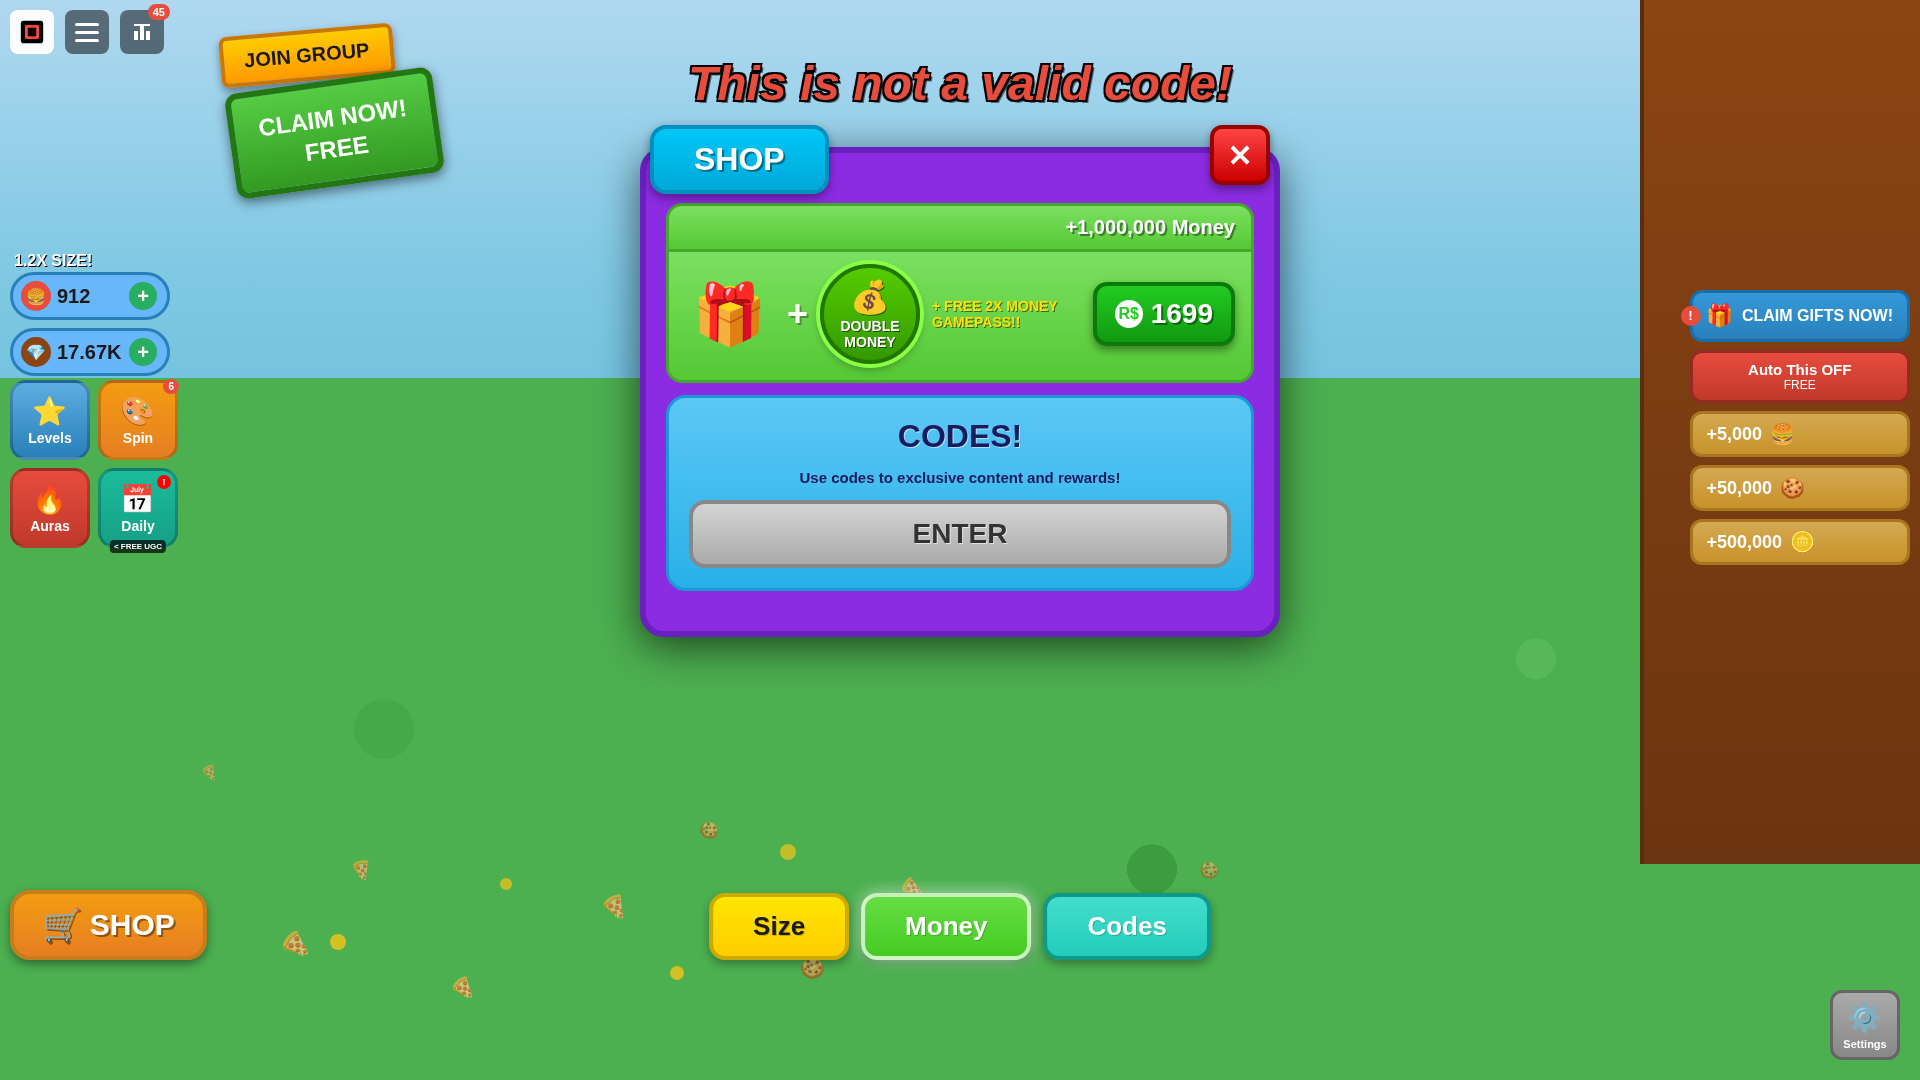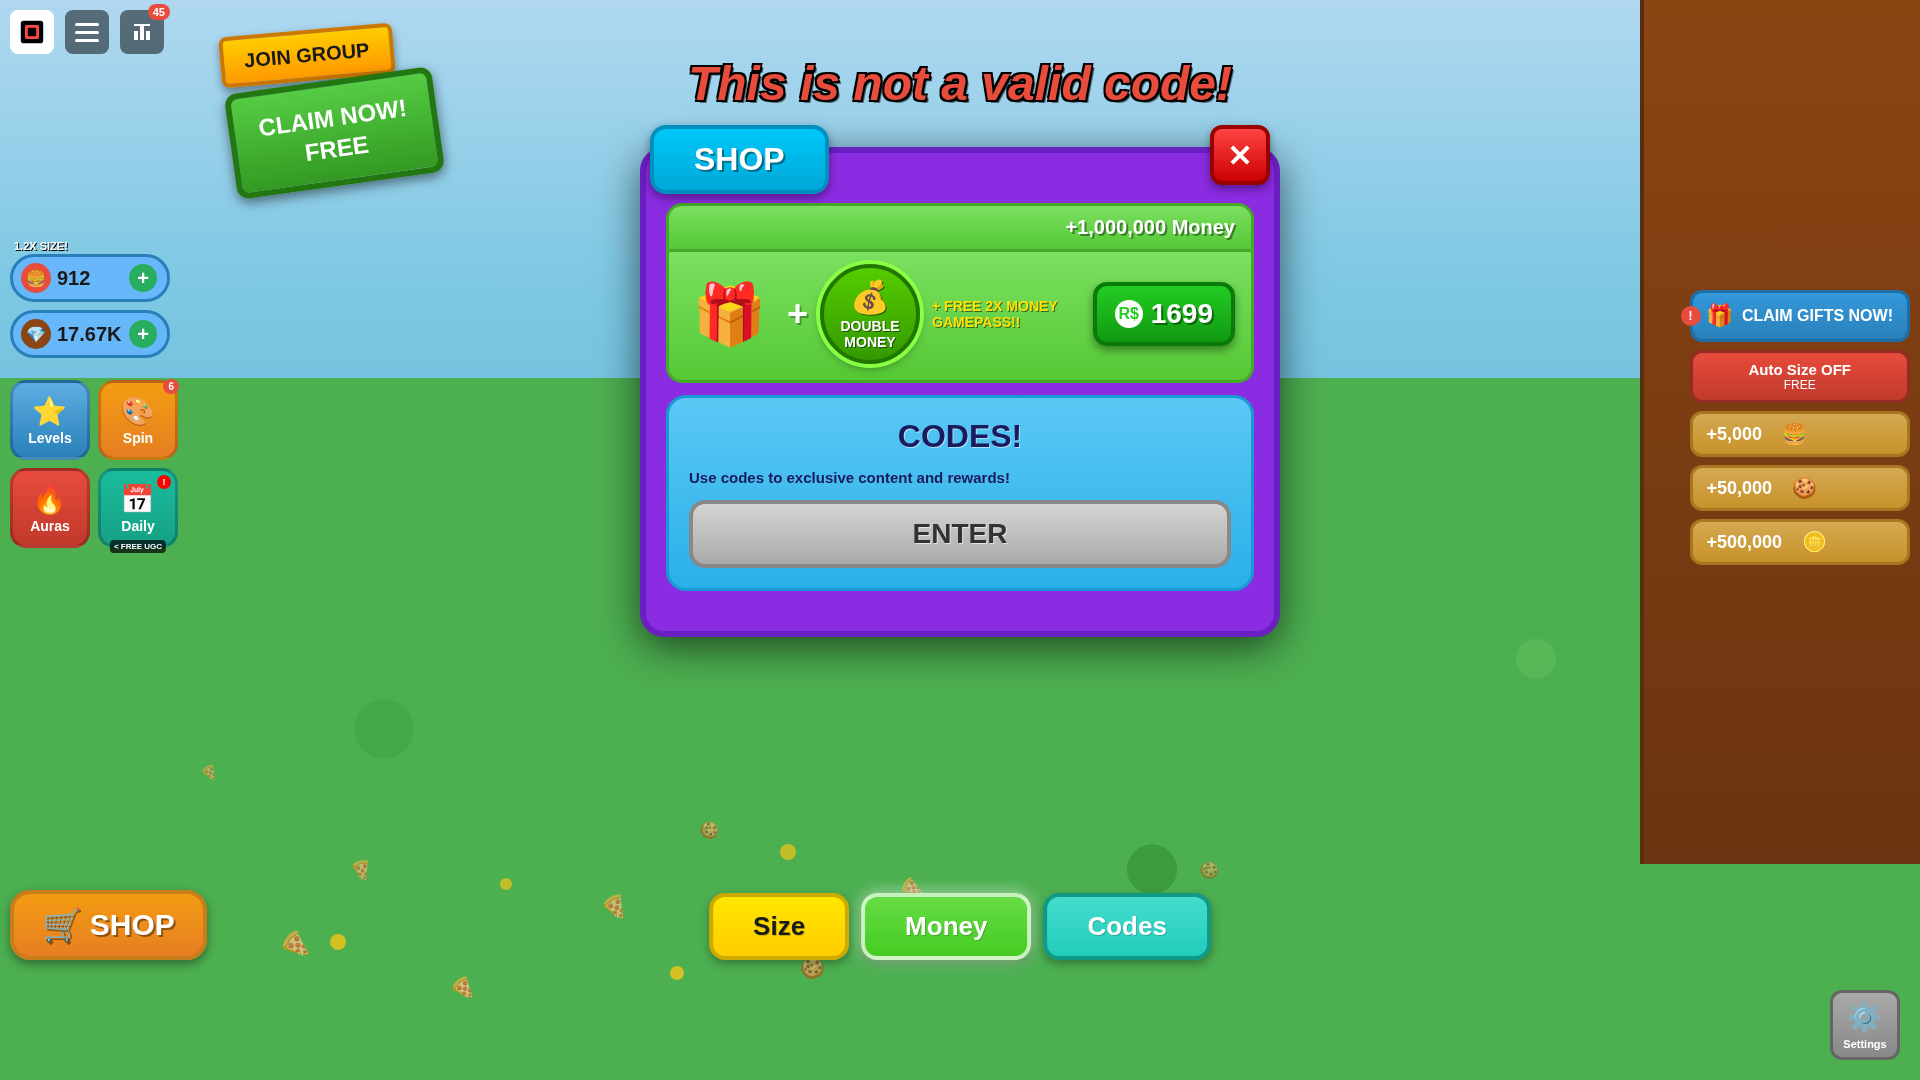--- a/index.html
+++ b/index.html
@@ -303,21 +303,21 @@
       background: linear-gradient(180deg, #d4a952 0%, #c8922a 100%);
       border: 3px solid #a87520;
       border-radius: 12px;
       padding: 8px 14px;
       color: white;
       font-weight: 900;
       font-size: 15px;
       cursor: pointer;
       display: flex;
       align-items: center;
-      gap: 20px;
+      gap: 8px;
       min-width: 200px;
     }
     .money-btn .amount { color: #fff; font-size: 18px; }
 
     
     .error-message {
       position: absolute;
       top: 56px;
       left: 50%;
       transform: translateX(-50%);
@@ -435,21 +435,21 @@
     }
     .codes-title {
       text-align: center;
       font-size: 32px;
       font-weight: 900;
       color: #1a1a5e;
       margin-bottom: 14px;
       text-shadow: 1px 1px 0 rgba(255,255,255,0.5);
     }
     .codes-subtitle {
-      text-align: left;
+      text-align: center;
       font-size: 15px;
       font-weight: bold;
       color: #1a1a5e;
       margin-bottom: 14px;
     }
     .code-input {
       width: 100%;
       background: #fff;
       border: 4px solid #1a9ad4;
       border-radius: 16px;
@@ -632,21 +632,21 @@
 <div class="notif-btn">
   <svg width="24" height="24" viewBox="0 0 24 24" fill="white">
     <path d="M4 4h16v2H4zm0 7h4v9H4zm12 0h4v9h-4zm-6-7h4v16h-4z"></path>
   </svg>
   <div style="position:absolute; top:-6px; right:-6px; background:#e74c3c; color:white; font-size:11px; font-weight:bold; padding:2px 5px; border-radius:10px;">45</div>
 </div>
 
 <div class="left-stats">
 
   <div style="display:flex; flex-direction:column; gap:2px;">
-    <div style="font-size:11px; font-weight:bold; color:#fff; text-shadow:1px 1px 0 #000; padding-left:4px;">1.2X SIZE!</div>
+    <div style="font-size:16px; font-weight:bold; color:#fff; text-shadow:1px 1px 0 #000; padding-left:4px;margin-top:12px;">1.2X SIZE!</div>
     <div class="stat-bar">
       <div class="stat-icon">🍔</div>
       <div class="stat-value">912</div>
       <div class="add-btn">+</div>
     </div>
   </div>
 
   <div class="stat-bar">
     <div class="stat-icon brown">💎</div>
     <div class="stat-value">17.67K</div>
@@ -683,21 +683,21 @@
 
 <div class="right-ui">
 
   <div class="claim-gifts-btn">
     <div class="alert-dot">!</div>
     <span style="font-size:22px;">🎁</span>
     <span>CLAIM GIFTS NOW!</span>
   </div>
 
   <div class="auto-farm-btn">
-    <div>Auto Size OFF</div>
+    <div>Auto This OFF</div>
     <div style="font-size:12px; font-weight:normal;">FREE</div>
   </div>
 
   <div class="money-btn">
     <span class="amount">+5,000</span>
     <span style="font-size:20px;">🍔</span>
   </div>
   <div class="money-btn">
     <span class="amount">+50,000</span>
     <span style="font-size:20px;">🍪</span>

